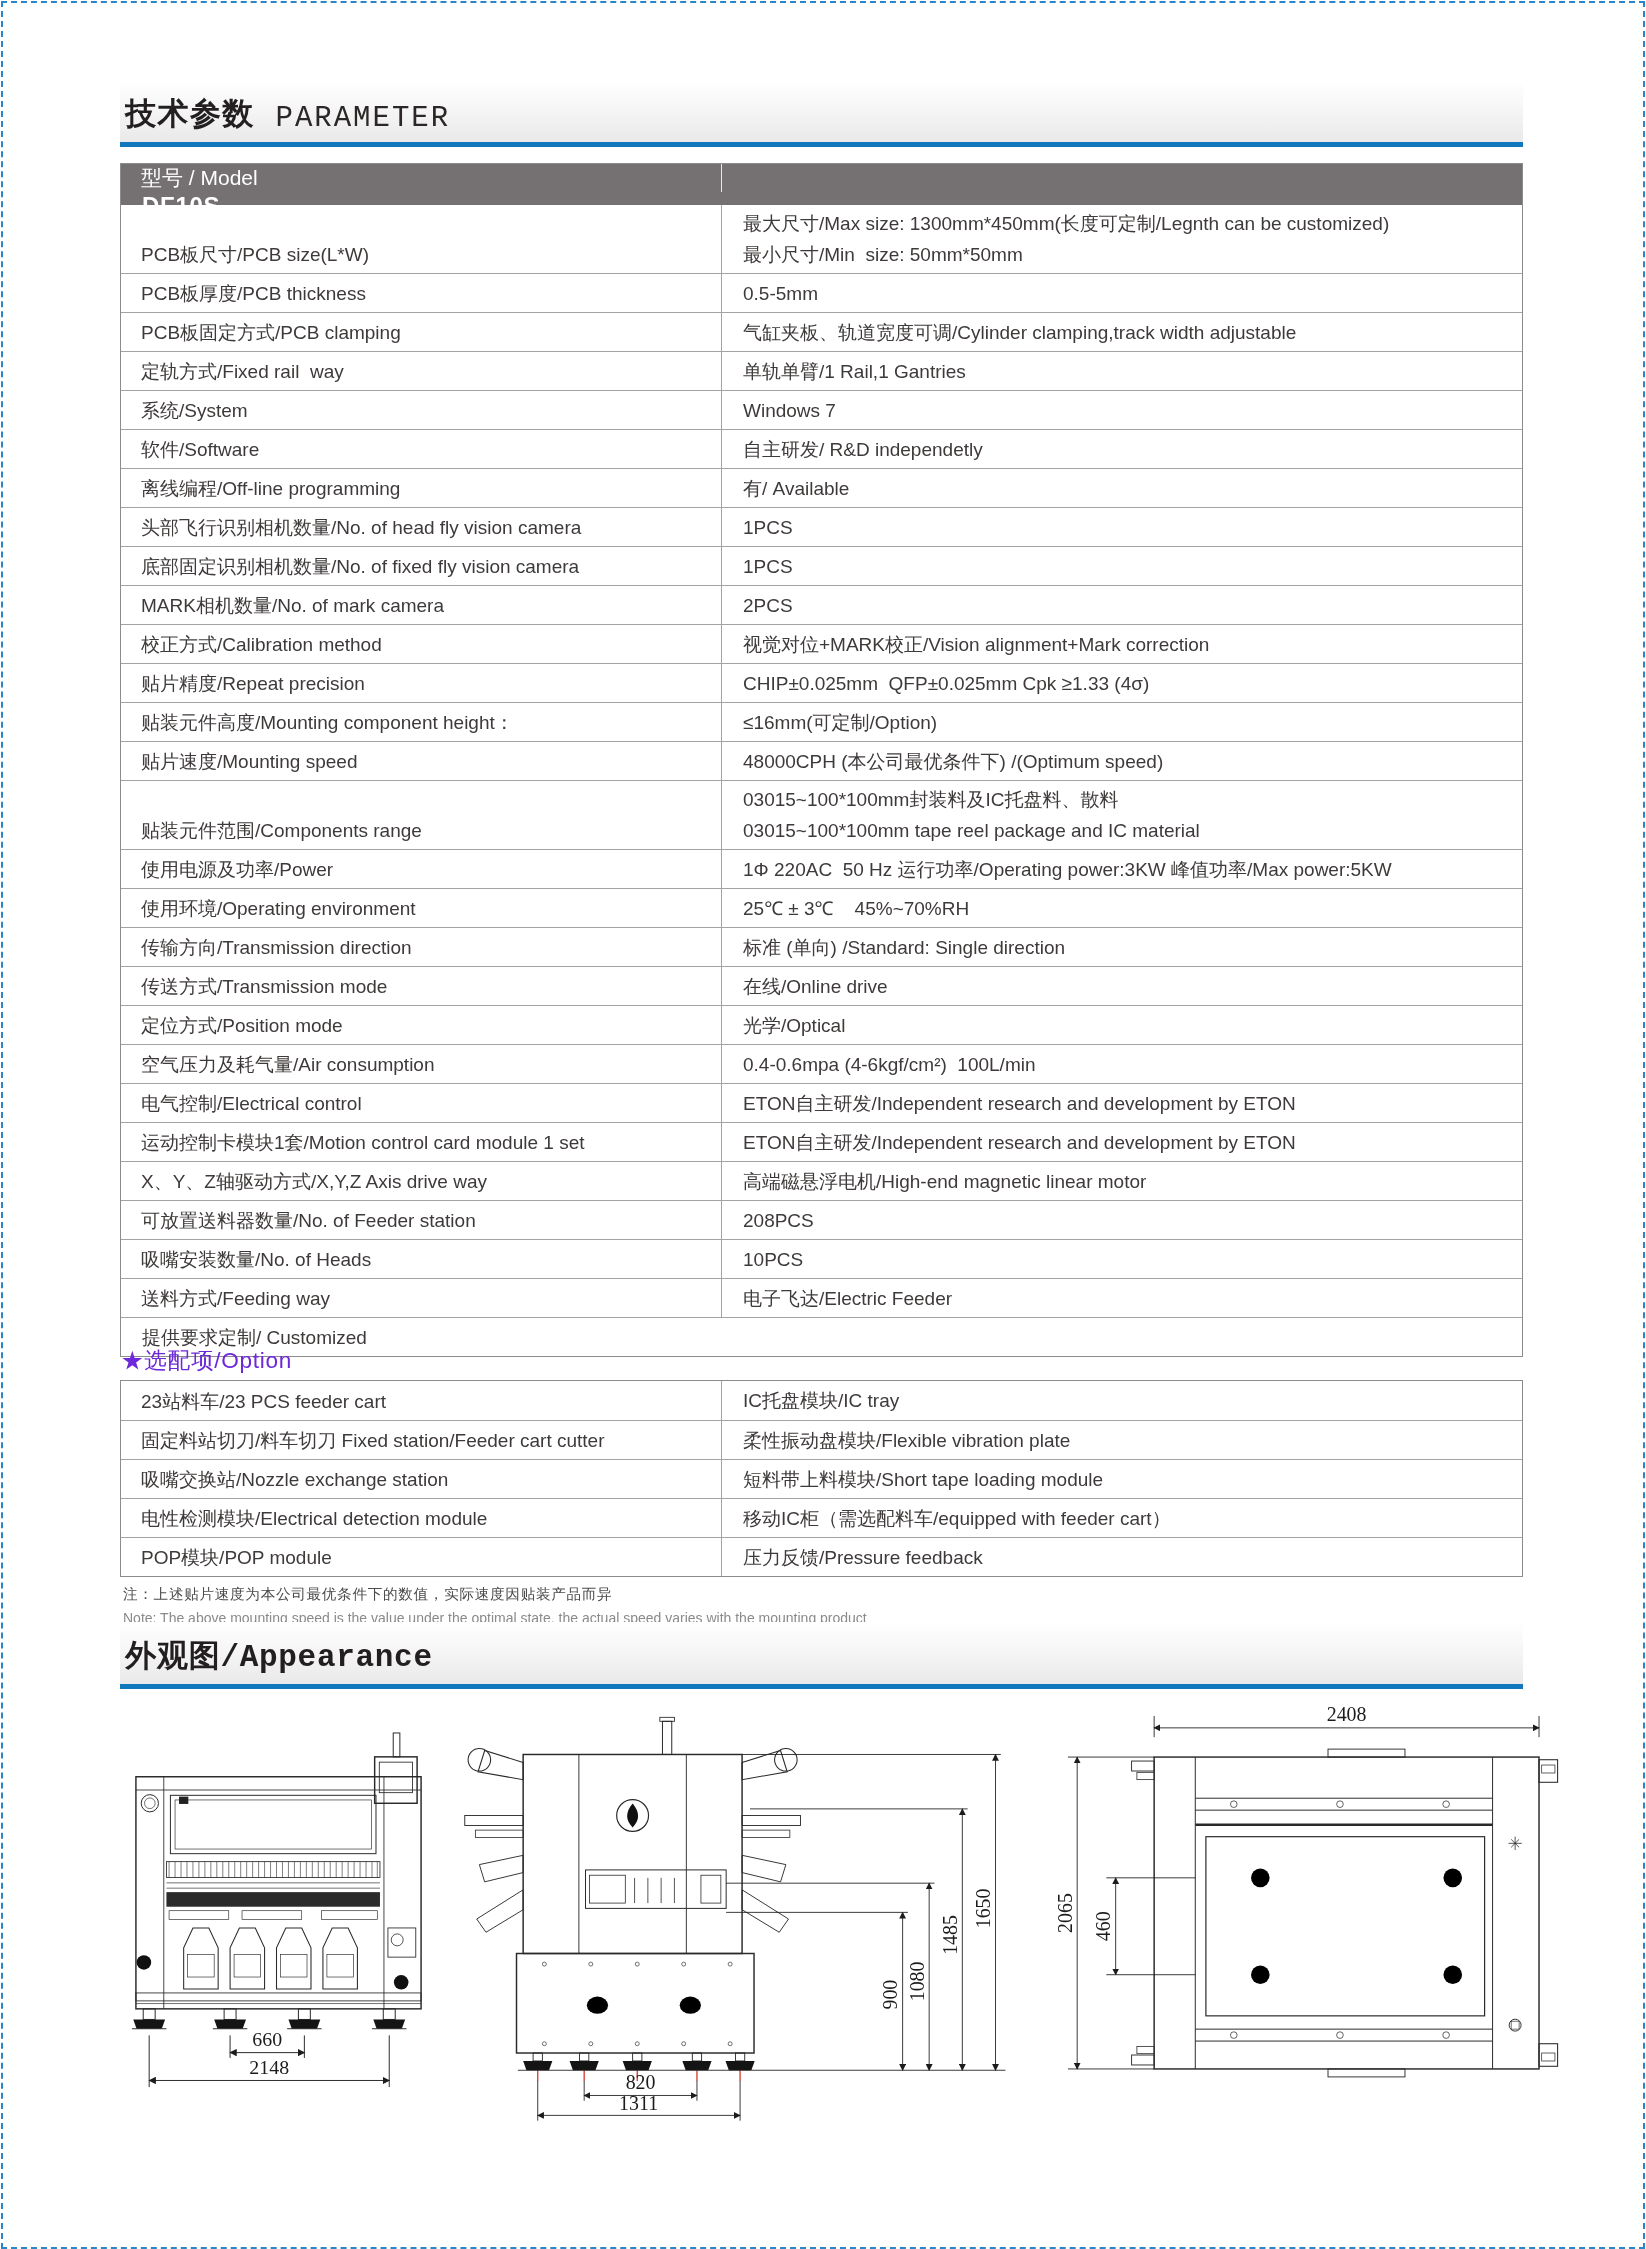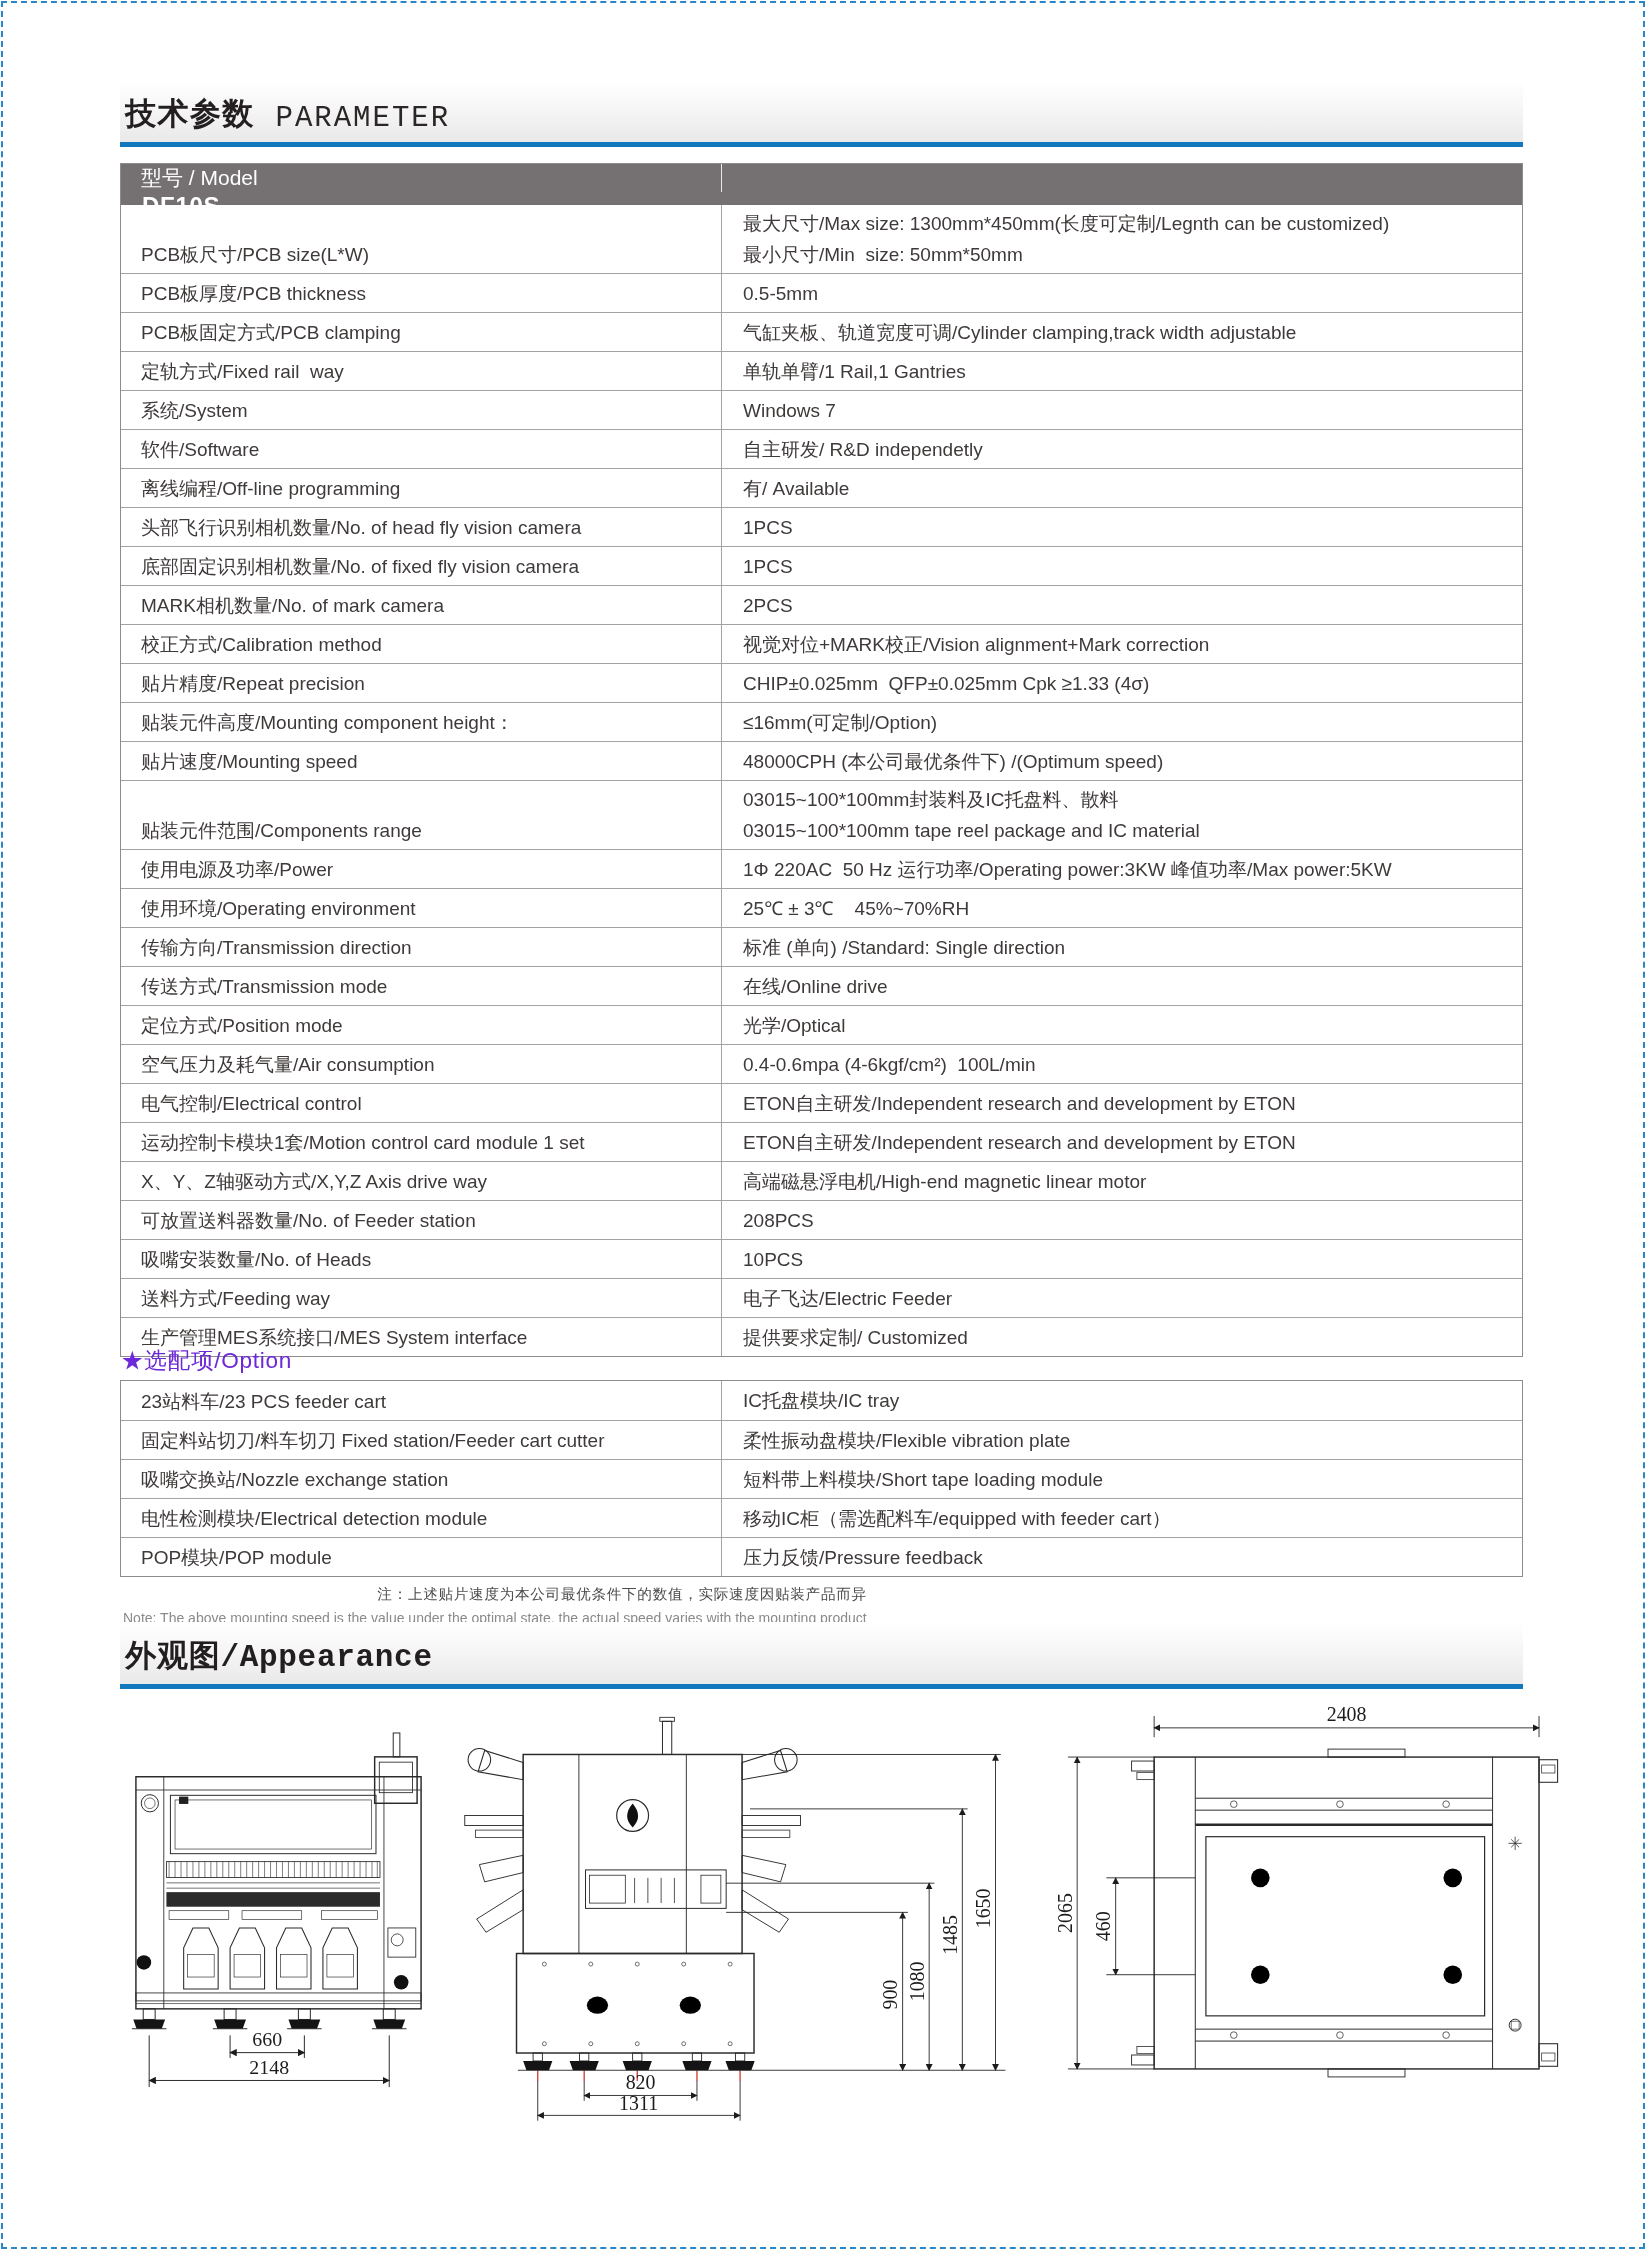--- a/index.html
+++ b/index.html
@@ -270,23 +270,20 @@
         </div>
         <div class="trow">
           <div class="tc tl">
             <div>送料方式/Feeding way</div>
           </div>
           <div class="tc tv">
             <div>电子飞达/Electric Feeder</div>
           </div>
         </div>
         <div class="trow">
-          <div class="tc tl">
-            <div>生产管理MES系统接口/MES System interface</div>
-          </div>
           <div class="tc tv">
             <div>提供要求定制/ Customized</div>
           </div>
         </div>
       </div>
   </div>
 
   <div class="option-label" style="top:1345px;">★选配项/Option</div>
   <div class="spec-table" style="top:1380px;">
     <div>
@@ -326,21 +323,21 @@
           <div class="tc tl">
             <div>POP模块/POP module</div>
           </div>
           <div class="tc tv">
             <div>压力反馈/Pressure feedback</div>
           </div>
         </div>
       </div>
   </div>
 
-  <div class="note" style="top:1585px;text-align:right;">
+  <div class="note" style="top:1585px;">
     <div class="note-cn">注：上述贴片速度为本公司最优条件下的数值，实际速度因贴装产品而异</div>
     <div class="note-en">Note: The above mounting speed is the value under the optimal state, the actual speed varies with the mounting product</div>
   </div>
 
   <div class="strip" style="top:1622px;align-items:flex-end;">
     <span class="title-one">外观图/Appearance</span>
   </div>
 
   <div class="drawing" style="left:129px;top:1729px;">
     <svg width="299" height="378" viewBox="0 0 450 570">

